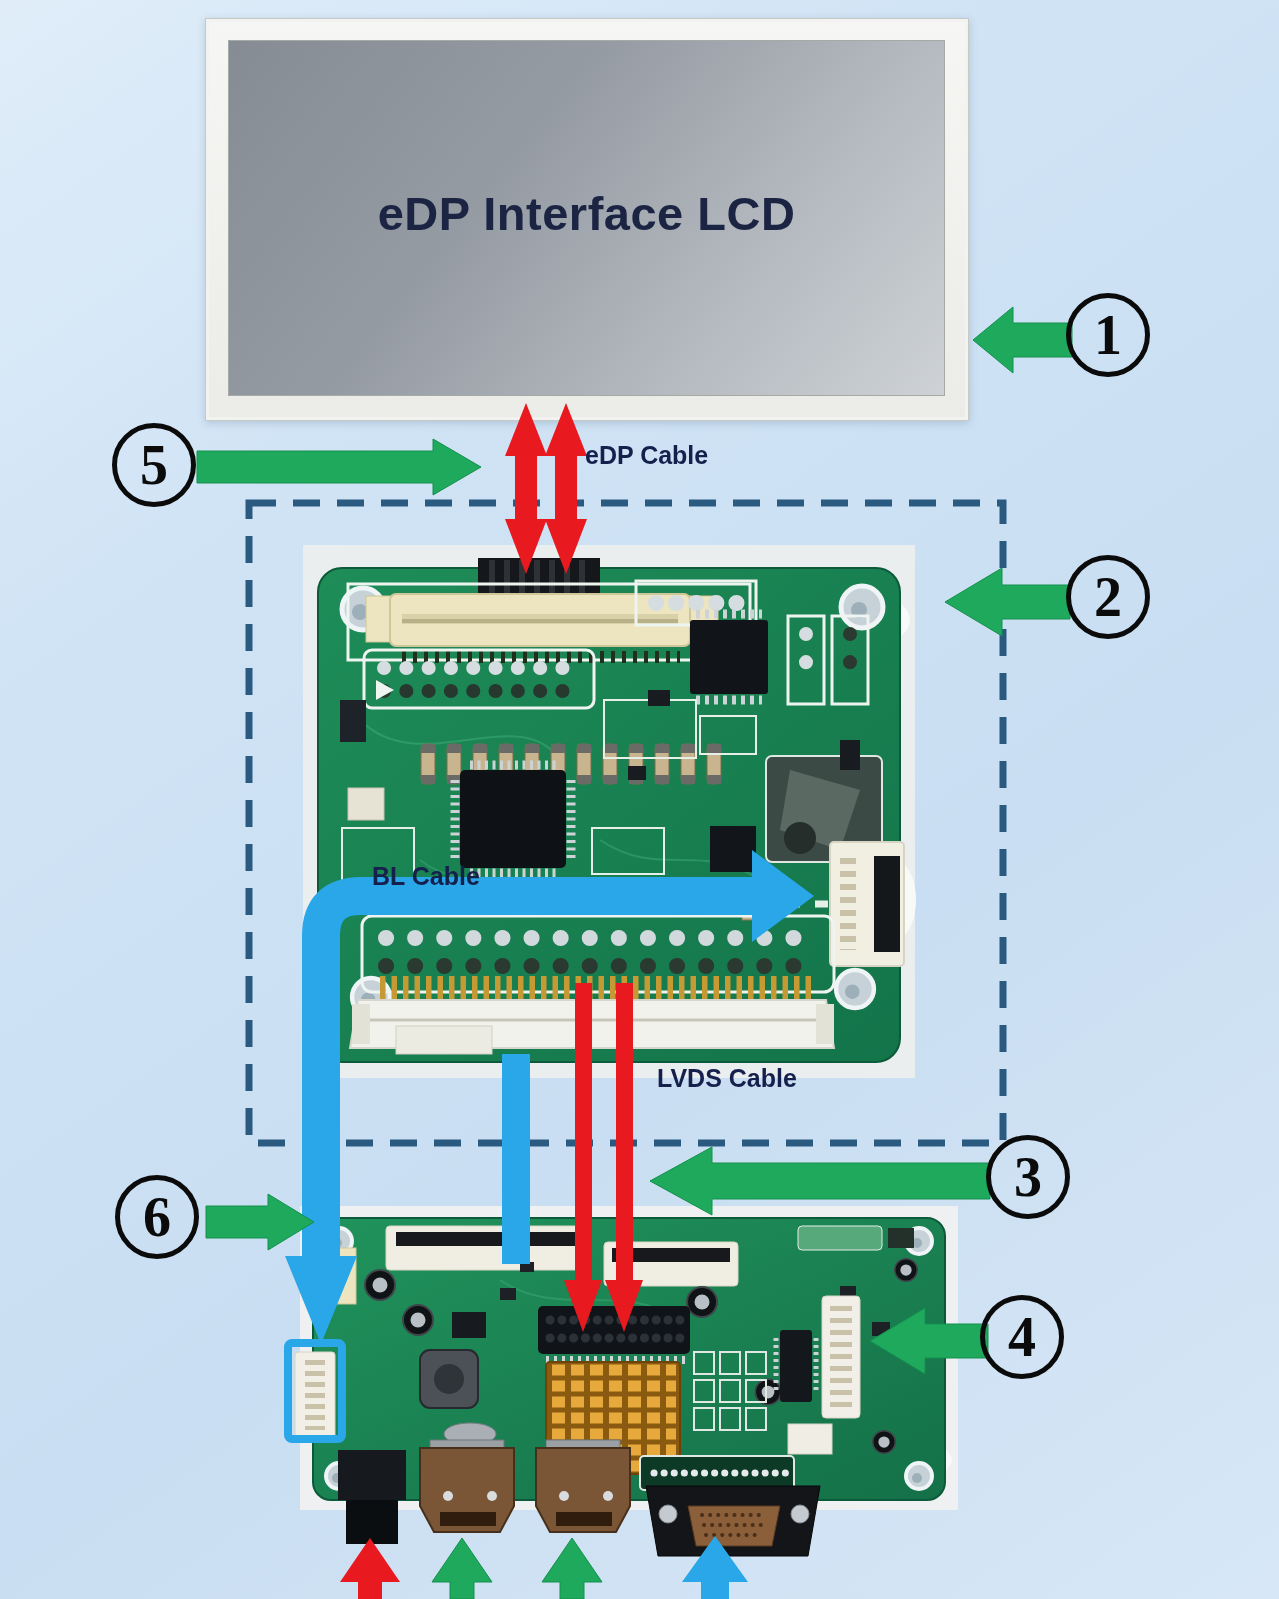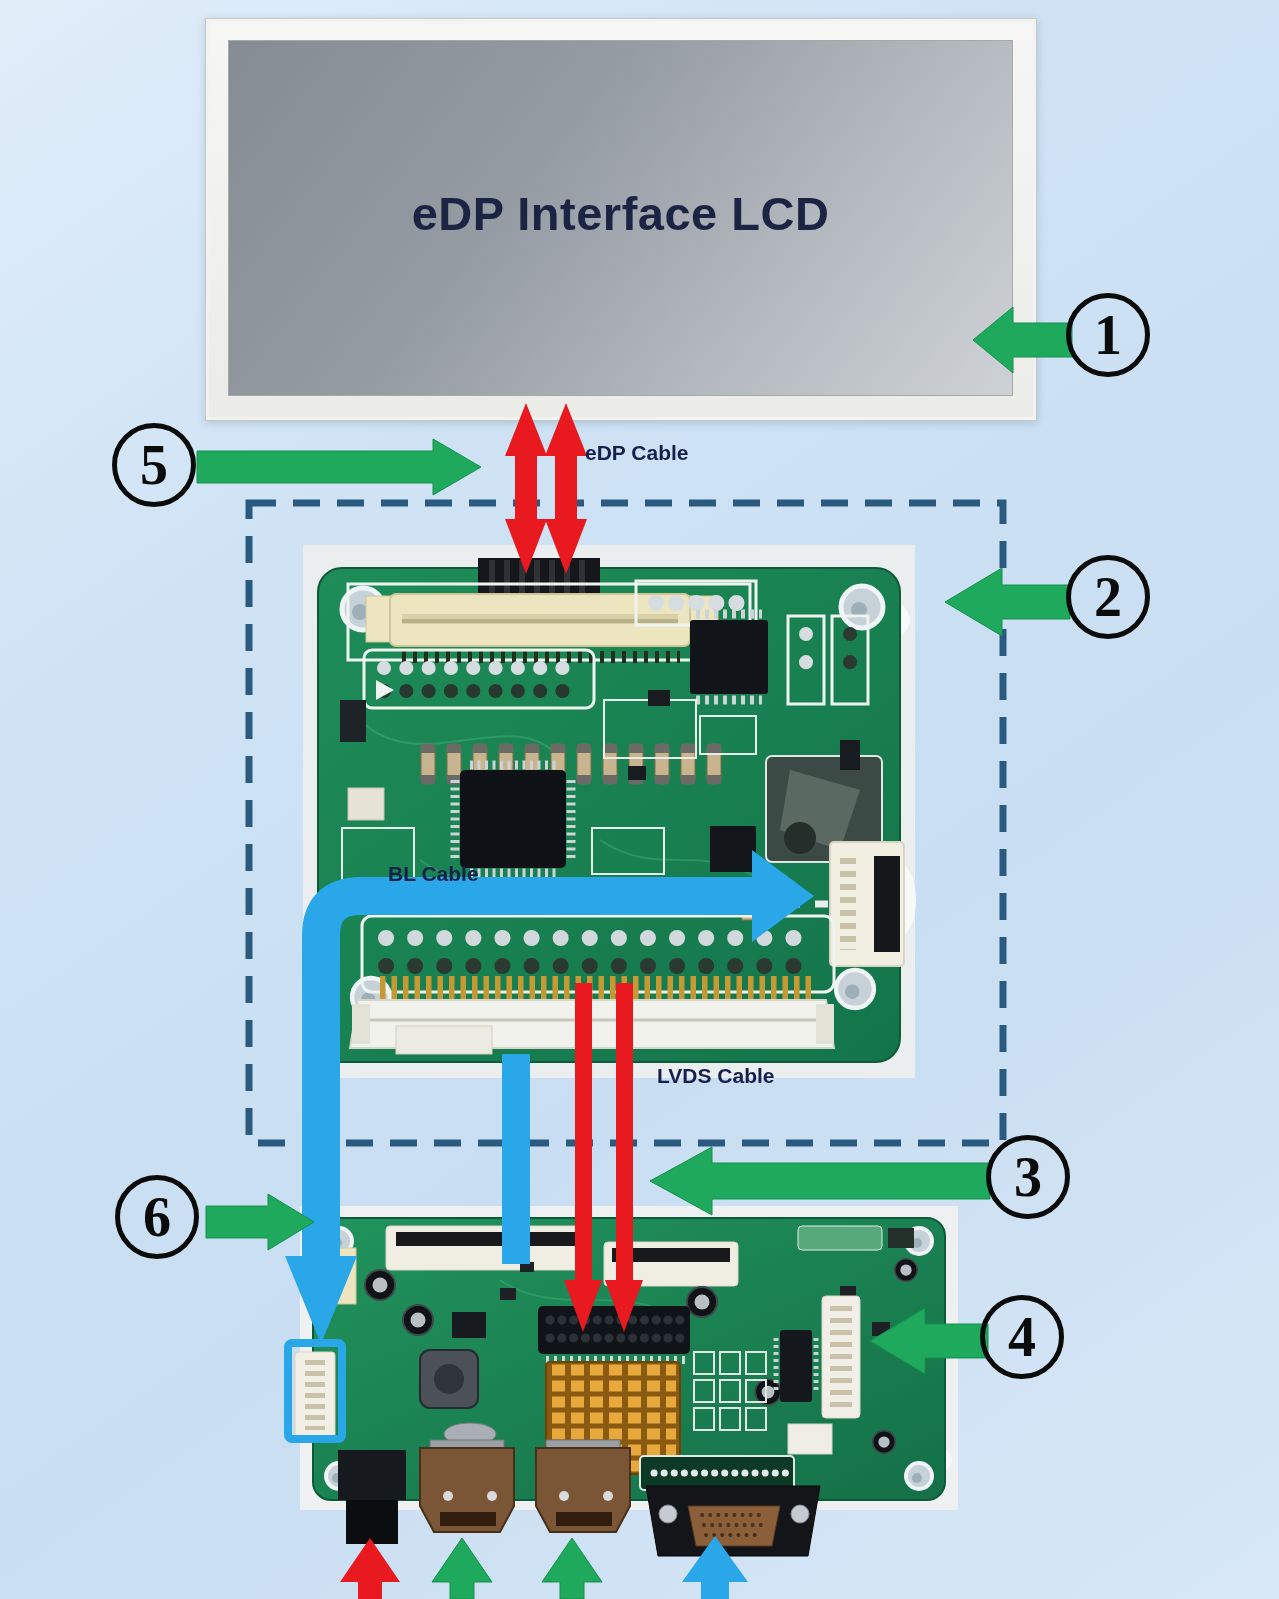--- a/index.html
+++ b/index.html
@@ -8,21 +8,21 @@
   *{margin:0;padding:0;box-sizing:border-box}
   html,body{width:1279px;height:1599px;overflow:hidden}
   body{
     position:relative;
     font-family:"Liberation Sans",sans-serif;
     background:linear-gradient(145deg,#e0edf9 0%,#cfe3f5 30%,#c9def2 62%,#d7e7f6 100%);
   }
   .abs{position:absolute}
   
   .lcd{
-    left:205px;top:18px;width:832px;height:403px;
+    left:205px;top:18px;width:764px;height:403px;
     background:linear-gradient(#f6f7f4,#ebecE8);
     border:1px solid #c6c9c6;
     box-shadow:inset 0 0 0 3px #f2f3f0, 0 2px 8px rgba(80,100,125,.25);
     padding-left:20px;
   }
   .lcd-screen{
     position:absolute;left:22px;top:21px;right:23px;bottom:24px;
     background:linear-gradient(128deg,#858c94 0%,#959ba3 38%,#b4b9bf 70%,#ced2d6 100%);
     border:1px solid #a6aaa7;
     display:flex;align-items:center;justify-content:center;
@@ -33,21 +33,21 @@
   }
   
   svg.overlay{position:absolute;left:0;top:0;width:1279px;height:1599px}
   .f-green{fill:var(--green);stroke:#14904c;stroke-width:1}
   .f-red{fill:var(--red)}
   .f-blue{fill:var(--blue)}
   .s-blue{stroke:var(--blue)}
   .s-dash{stroke:var(--dash)}
   
   .cable-label{
-    font-size:21px;font-weight:700;color:var(--navy);white-space:nowrap;z-index:5;
+    font-size:25px;font-weight:700;color:var(--navy);white-space:nowrap;z-index:5;
   }
   
   .callout{
     width:84px;height:84px;border:5px solid #0b0b0b;border-radius:50%;
     display:flex;align-items:center;justify-content:center;
     font-family:"Liberation Serif",serif;font-weight:700;font-size:56px;color:#0b0b0b;
     z-index:6;background:transparent;line-height:1;
   }
 </style>
 </head>
@@ -368,21 +368,21 @@
   <polygon points="197,451 433,451 433,439 481,467 433,495 433,483 197,483" class="f-green"></polygon>
   <polygon points="206,1206 268,1206 268,1194 314,1222 268,1250 268,1238 206,1238" class="f-green"></polygon>
 
   <polygon points="370,1538 400,1582 382,1582 382,1599 358,1599 358,1582 340,1582" class="f-red"></polygon>
   <polygon points="462,1538 492,1582 474,1582 474,1599 450,1599 450,1582 432,1582" class="f-green"></polygon>
   <polygon points="572,1538 602,1582 584,1582 584,1599 560,1599 560,1582 542,1582" class="f-green"></polygon>
   <polygon points="715,1536 748,1582 729,1582 729,1599 701,1599 701,1582 682,1582" class="f-blue"></polygon>
 </svg>
 
 <div class="abs cable-label" style="left:585px;top:441px">eDP Cable</div>
-<div class="abs cable-label" style="left:388px;top:862px">BL Cable</div>
+<div class="abs cable-label" style="left:372px;top:862px">BL Cable</div>
 <div class="abs cable-label" style="left:657px;top:1064px">LVDS Cable</div>
 
 <div class="abs callout" style="left:1066px;top:293px">1</div>
 <div class="abs callout" style="left:1066px;top:555px">2</div>
 <div class="abs callout" style="left:986px;top:1135px">3</div>
 <div class="abs callout" style="left:980px;top:1295px">4</div>
 <div class="abs callout" style="left:112px;top:423px">5</div>
 <div class="abs callout" style="left:115px;top:1175px">6</div>
 
 </body></html>

